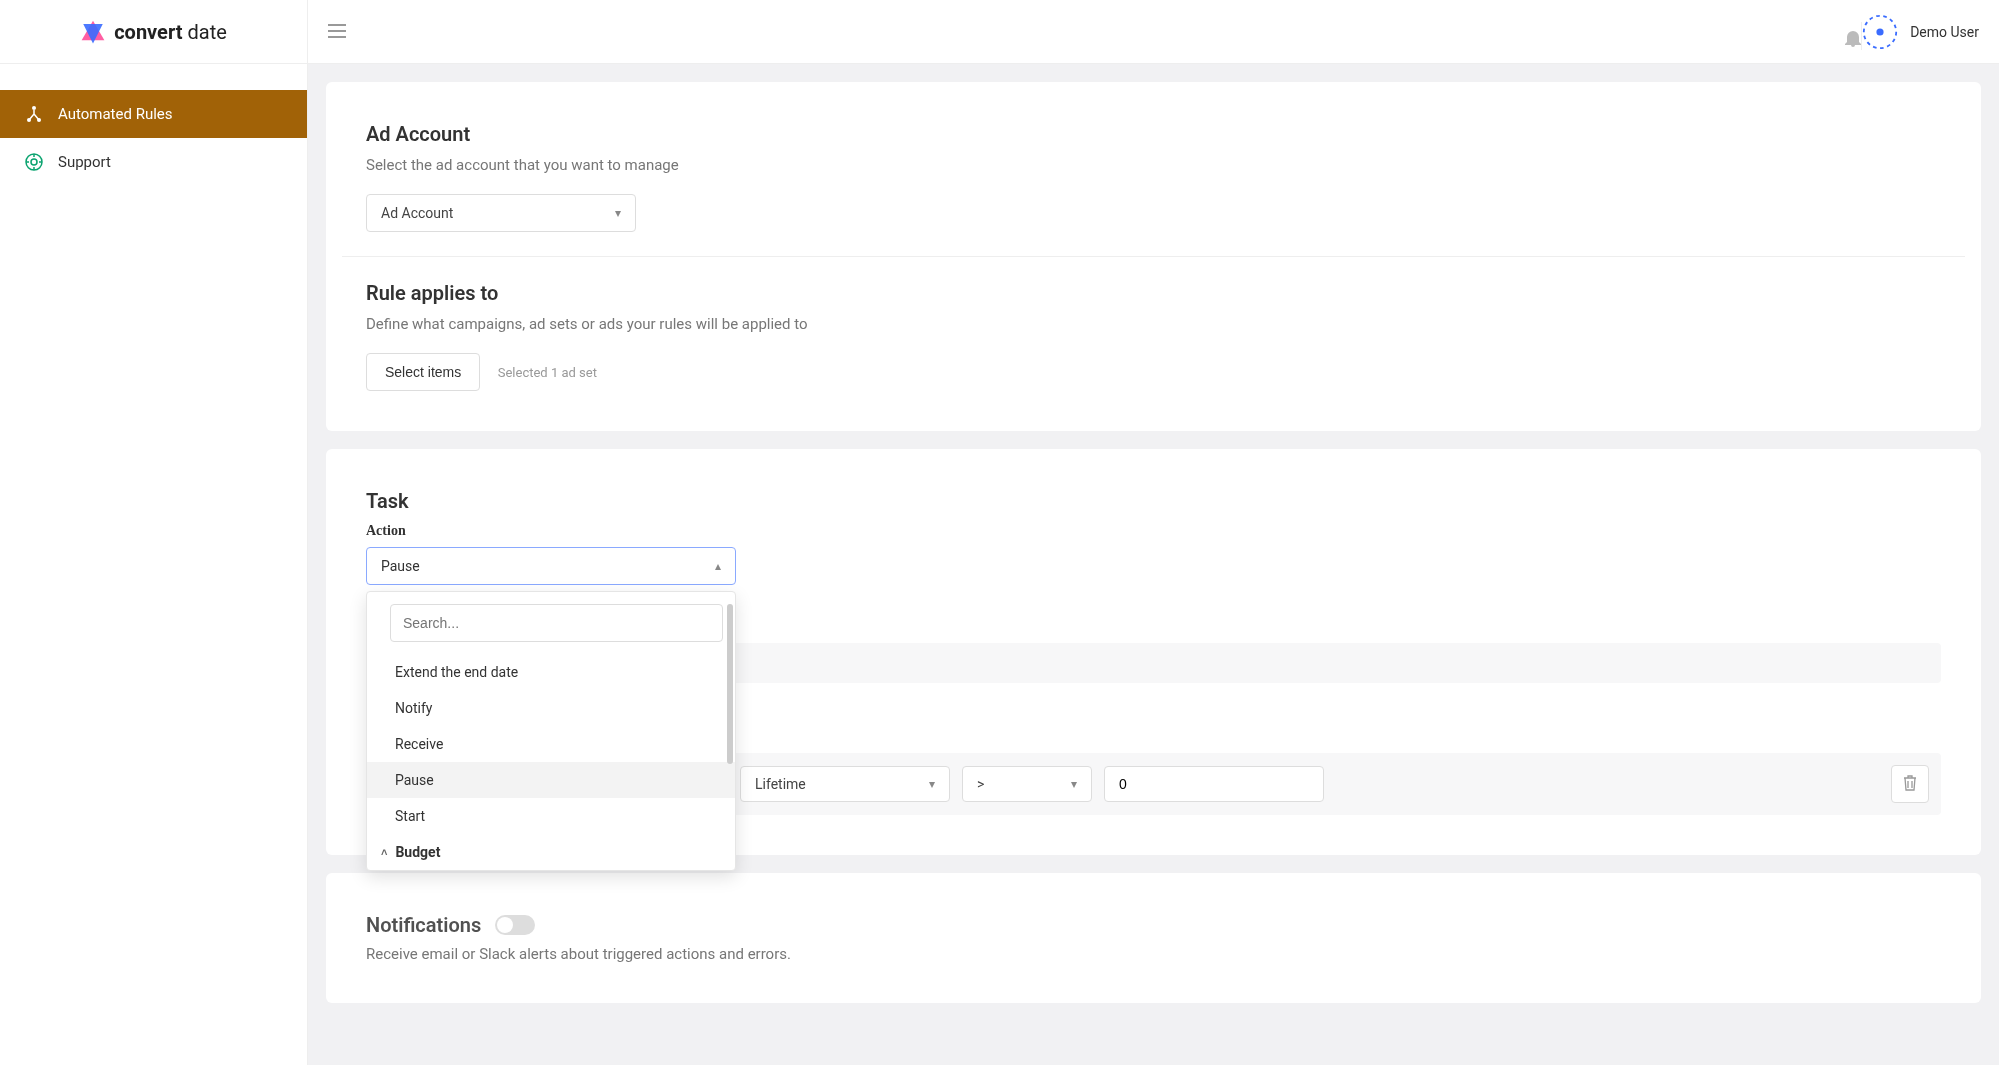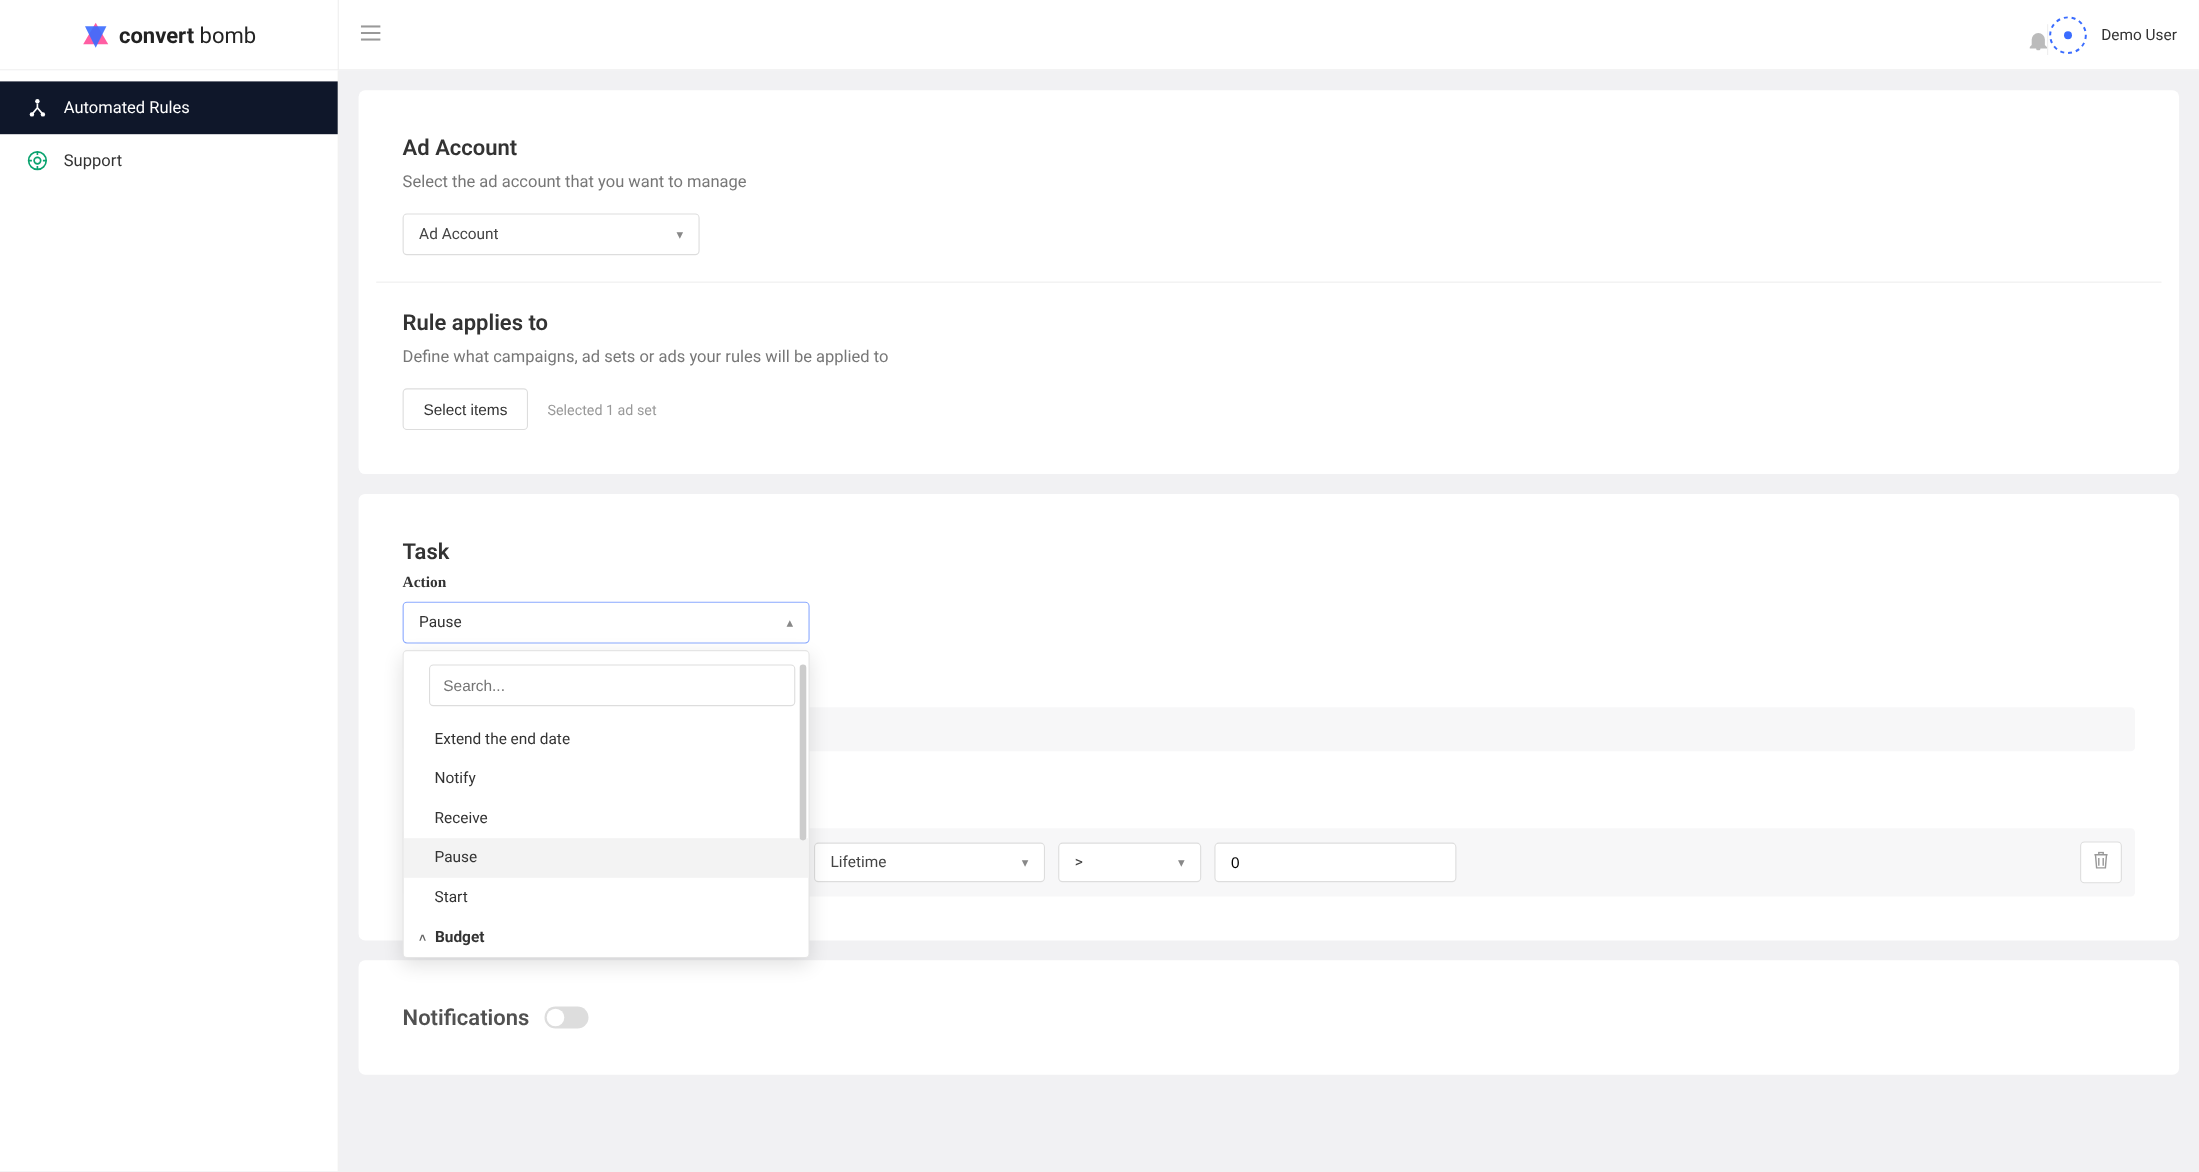--- a/index.html
+++ b/index.html
@@ -15,21 +15,21 @@
 .topbar-right { display: flex; align-items: flex-end; }
 .bell { color: #bbb; cursor: pointer; }
 .divider-v { width: 1px; height: 28px; background: #eee; }
 .user-chip { display: flex; align-items: center; gap: 12px; cursor: pointer; }
 .avatar { width: 36px; height: 36px; }
 .user-name { font-size: 14px; color: #333; }
 
 .layout { display: flex; min-height: calc(100vh - 64px); }
 .sidebar { width: 308px; background: #fff; border-right: 1px solid #eee; padding-top: 10px; }
 .sb-item { display: flex; align-items: center; gap: 14px; padding: 14px 24px; cursor: pointer; color: #333; font-size: 15px; }
-.sb-item.active { background: #0f172a; color: #fff; }
+.sb-item.active { background: #a16207; color: #fff; margin-top: 16px; }
 .sb-icon { width: 20px; height: 20px; display: flex; align-items: center; justify-content: center; }
 
 .content { flex: 1; padding: 0 18px 24px 18px; position: relative; }
 .card { background: #fff; border-radius: 6px; margin-top: 18px; padding: 40px; }
 .h1 { font-size: 20px; font-weight: 600; color: #333; margin-bottom: 10px; }
 .sub { color: #777; font-size: 15px; margin-bottom: 20px; }
 
 .select { display: inline-flex; align-items: center; justify-content: space-between; border: 1px solid #ddd; border-radius: 4px; padding: 10px 14px; background: #fff; cursor: pointer; min-width: 270px; font-size: 14px; color: #444; }
 .chev { color: #888; font-size: 12px; margin-left: 12px; }
 
@@ -71,21 +71,21 @@
 
 <div class="topbar">
   <div class="topbar-left">
     <div class="logo-wrap">
       <span class="logo-mark">
         <svg viewBox="0 0 32 32" width="26" height="26">
           <polygon points="16,2 30,26 2,26" fill="#ff5ea3"></polygon>
           <polygon points="4,6 28,6 16,30" fill="#3a6cff" opacity="0.9"></polygon>
         </svg>
       </span>
-      <span class="logo-text"><b>convert</b><span> bomb</span></span>
+      <span class="logo-text"><b>convert</b><span> date</span></span>
     </div>
     <span class="hamburger">
       <svg width="18" height="14" viewBox="0 0 18 14">
           <path d="M0 1h18M0 7h18M0 13h18" stroke="#999" stroke-width="2"></path>
         </svg>
     </span>
   </div>
   <div class="topbar-right">
     <span class="bell">
       <svg width="16" height="18" viewBox="0 0 16 18">
@@ -203,16 +203,17 @@
       </div>
     </div>
 
     <div class="card">
       <div class="notif-row">
         <div class="masked-heading">Notifications</div>
         <div class="toggle">
             <div class="knob"></div>
           </div>
       </div>
+      <div class="sub" style="margin-top:8px; margin-bottom:0;">Receive email or Slack alerts about triggered actions and errors.</div>
     </div>
 
   </div>
 </div>
 
 </body></html>

